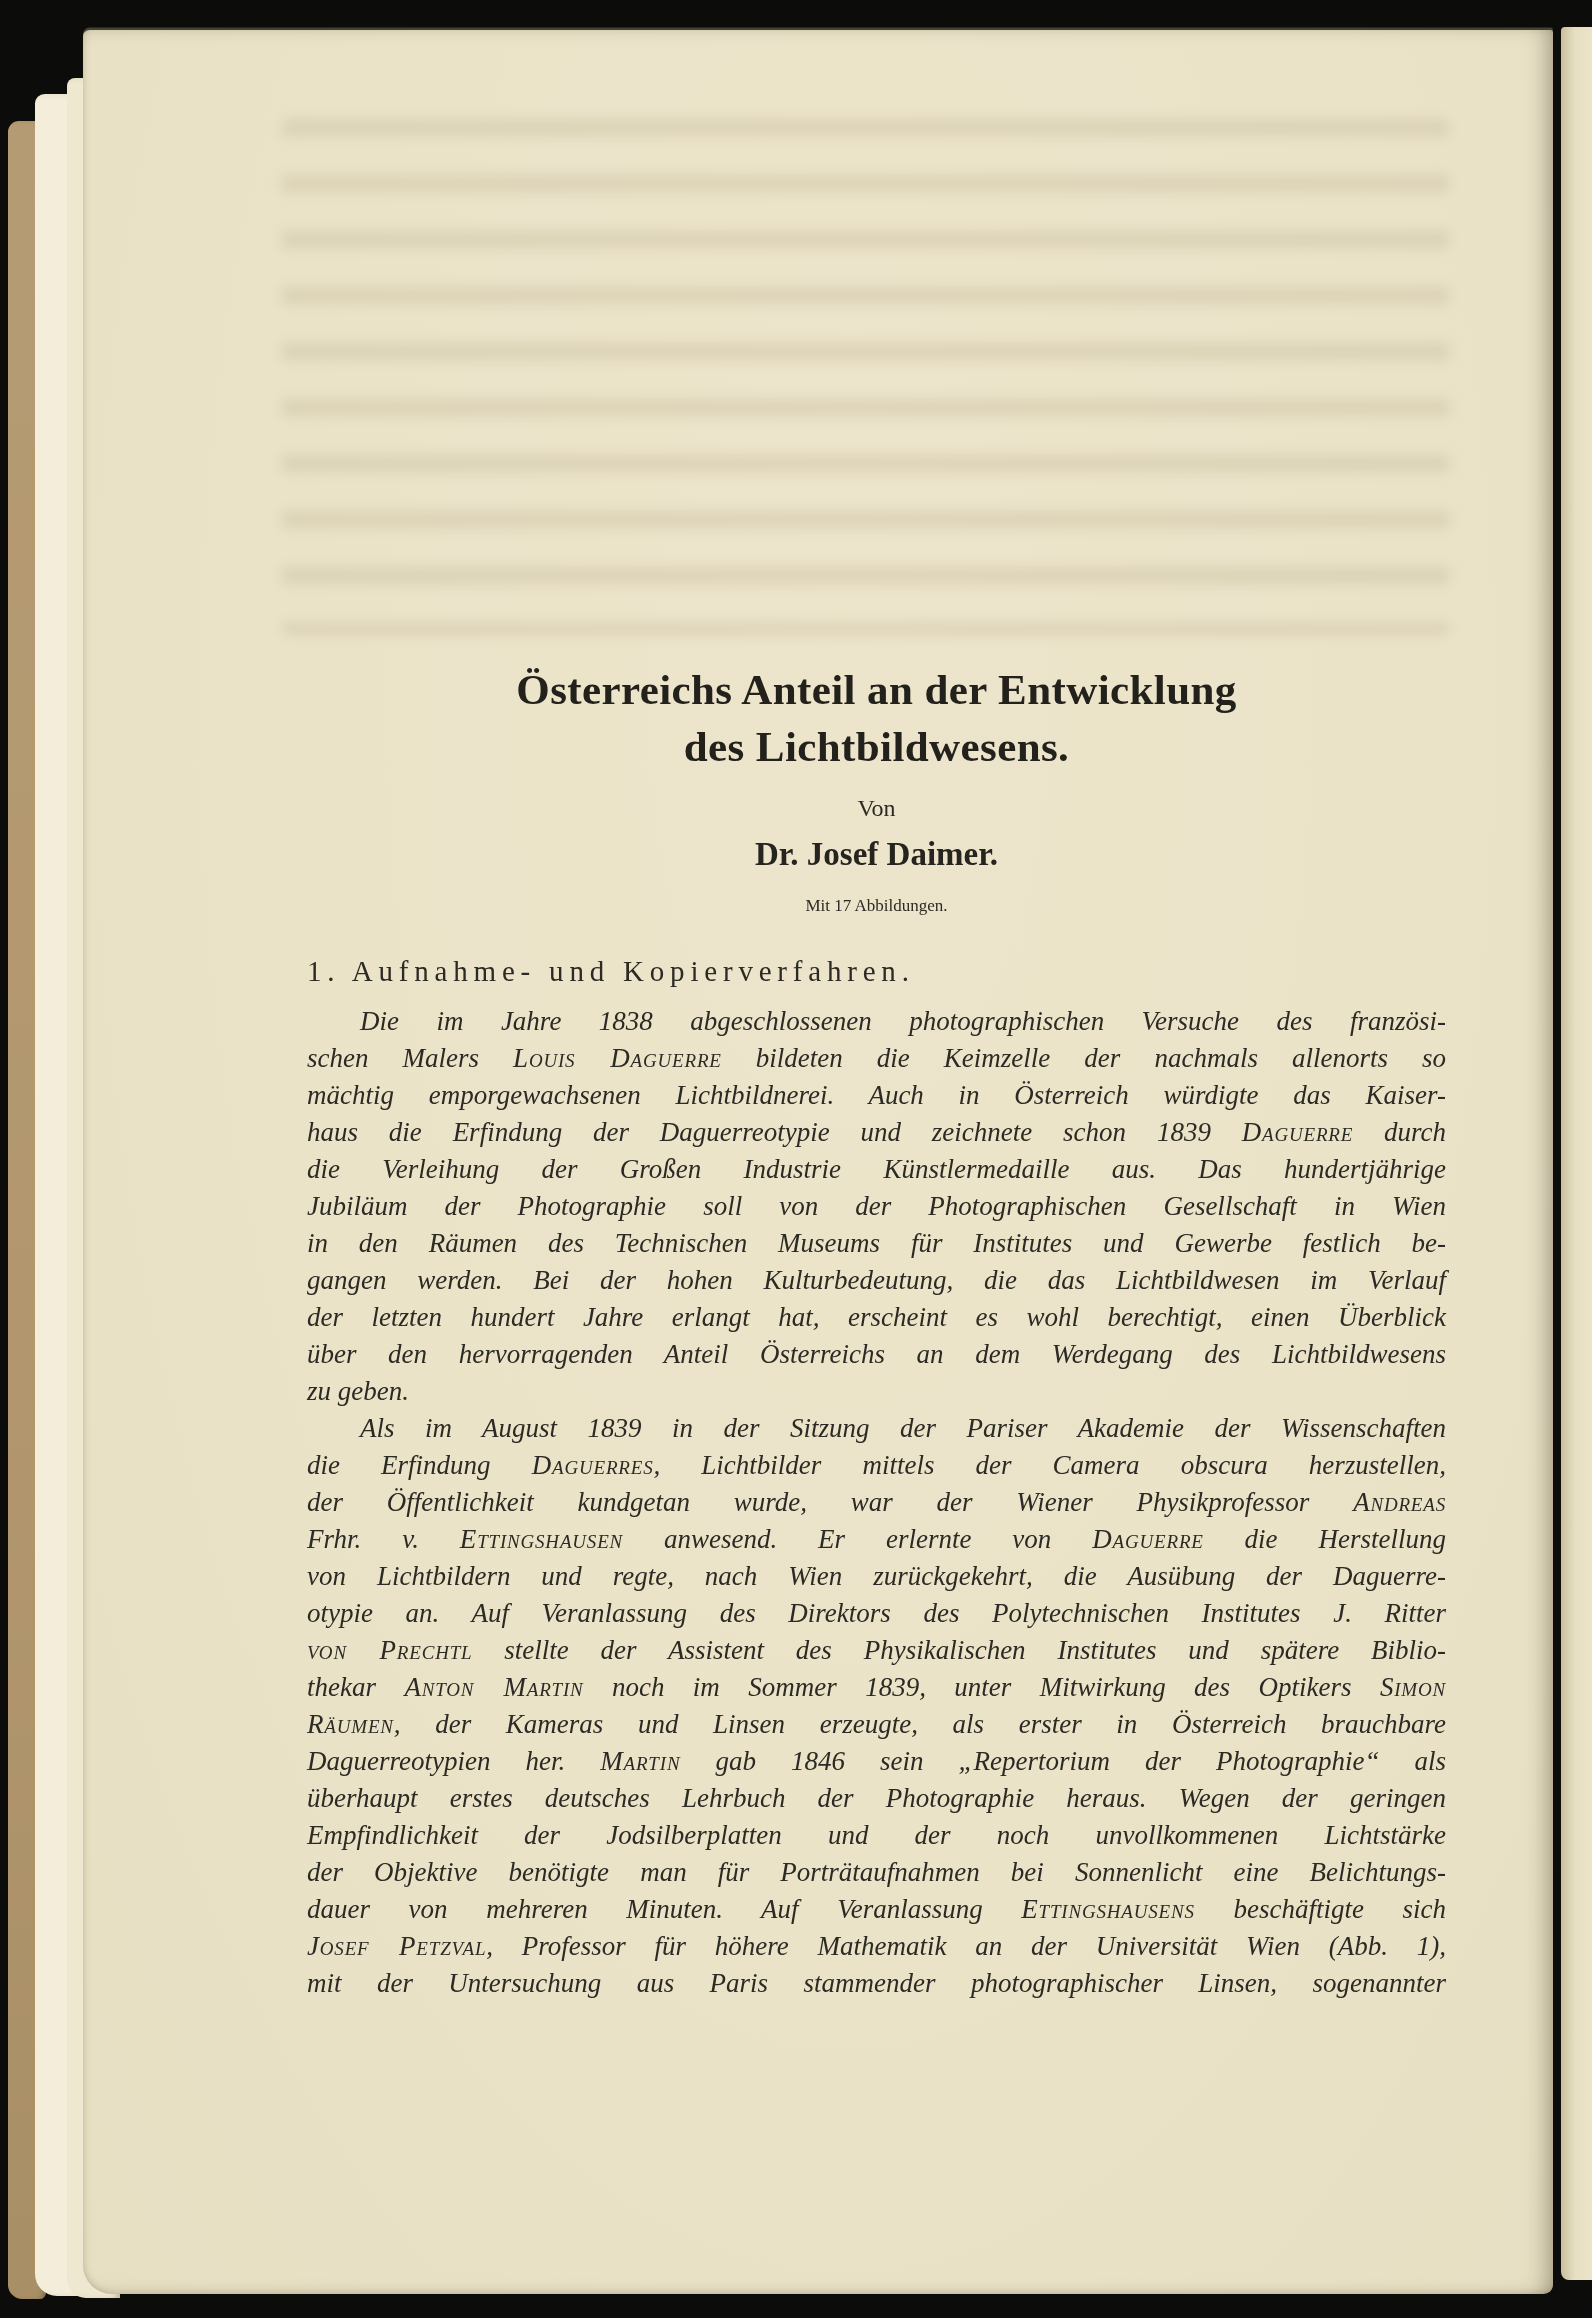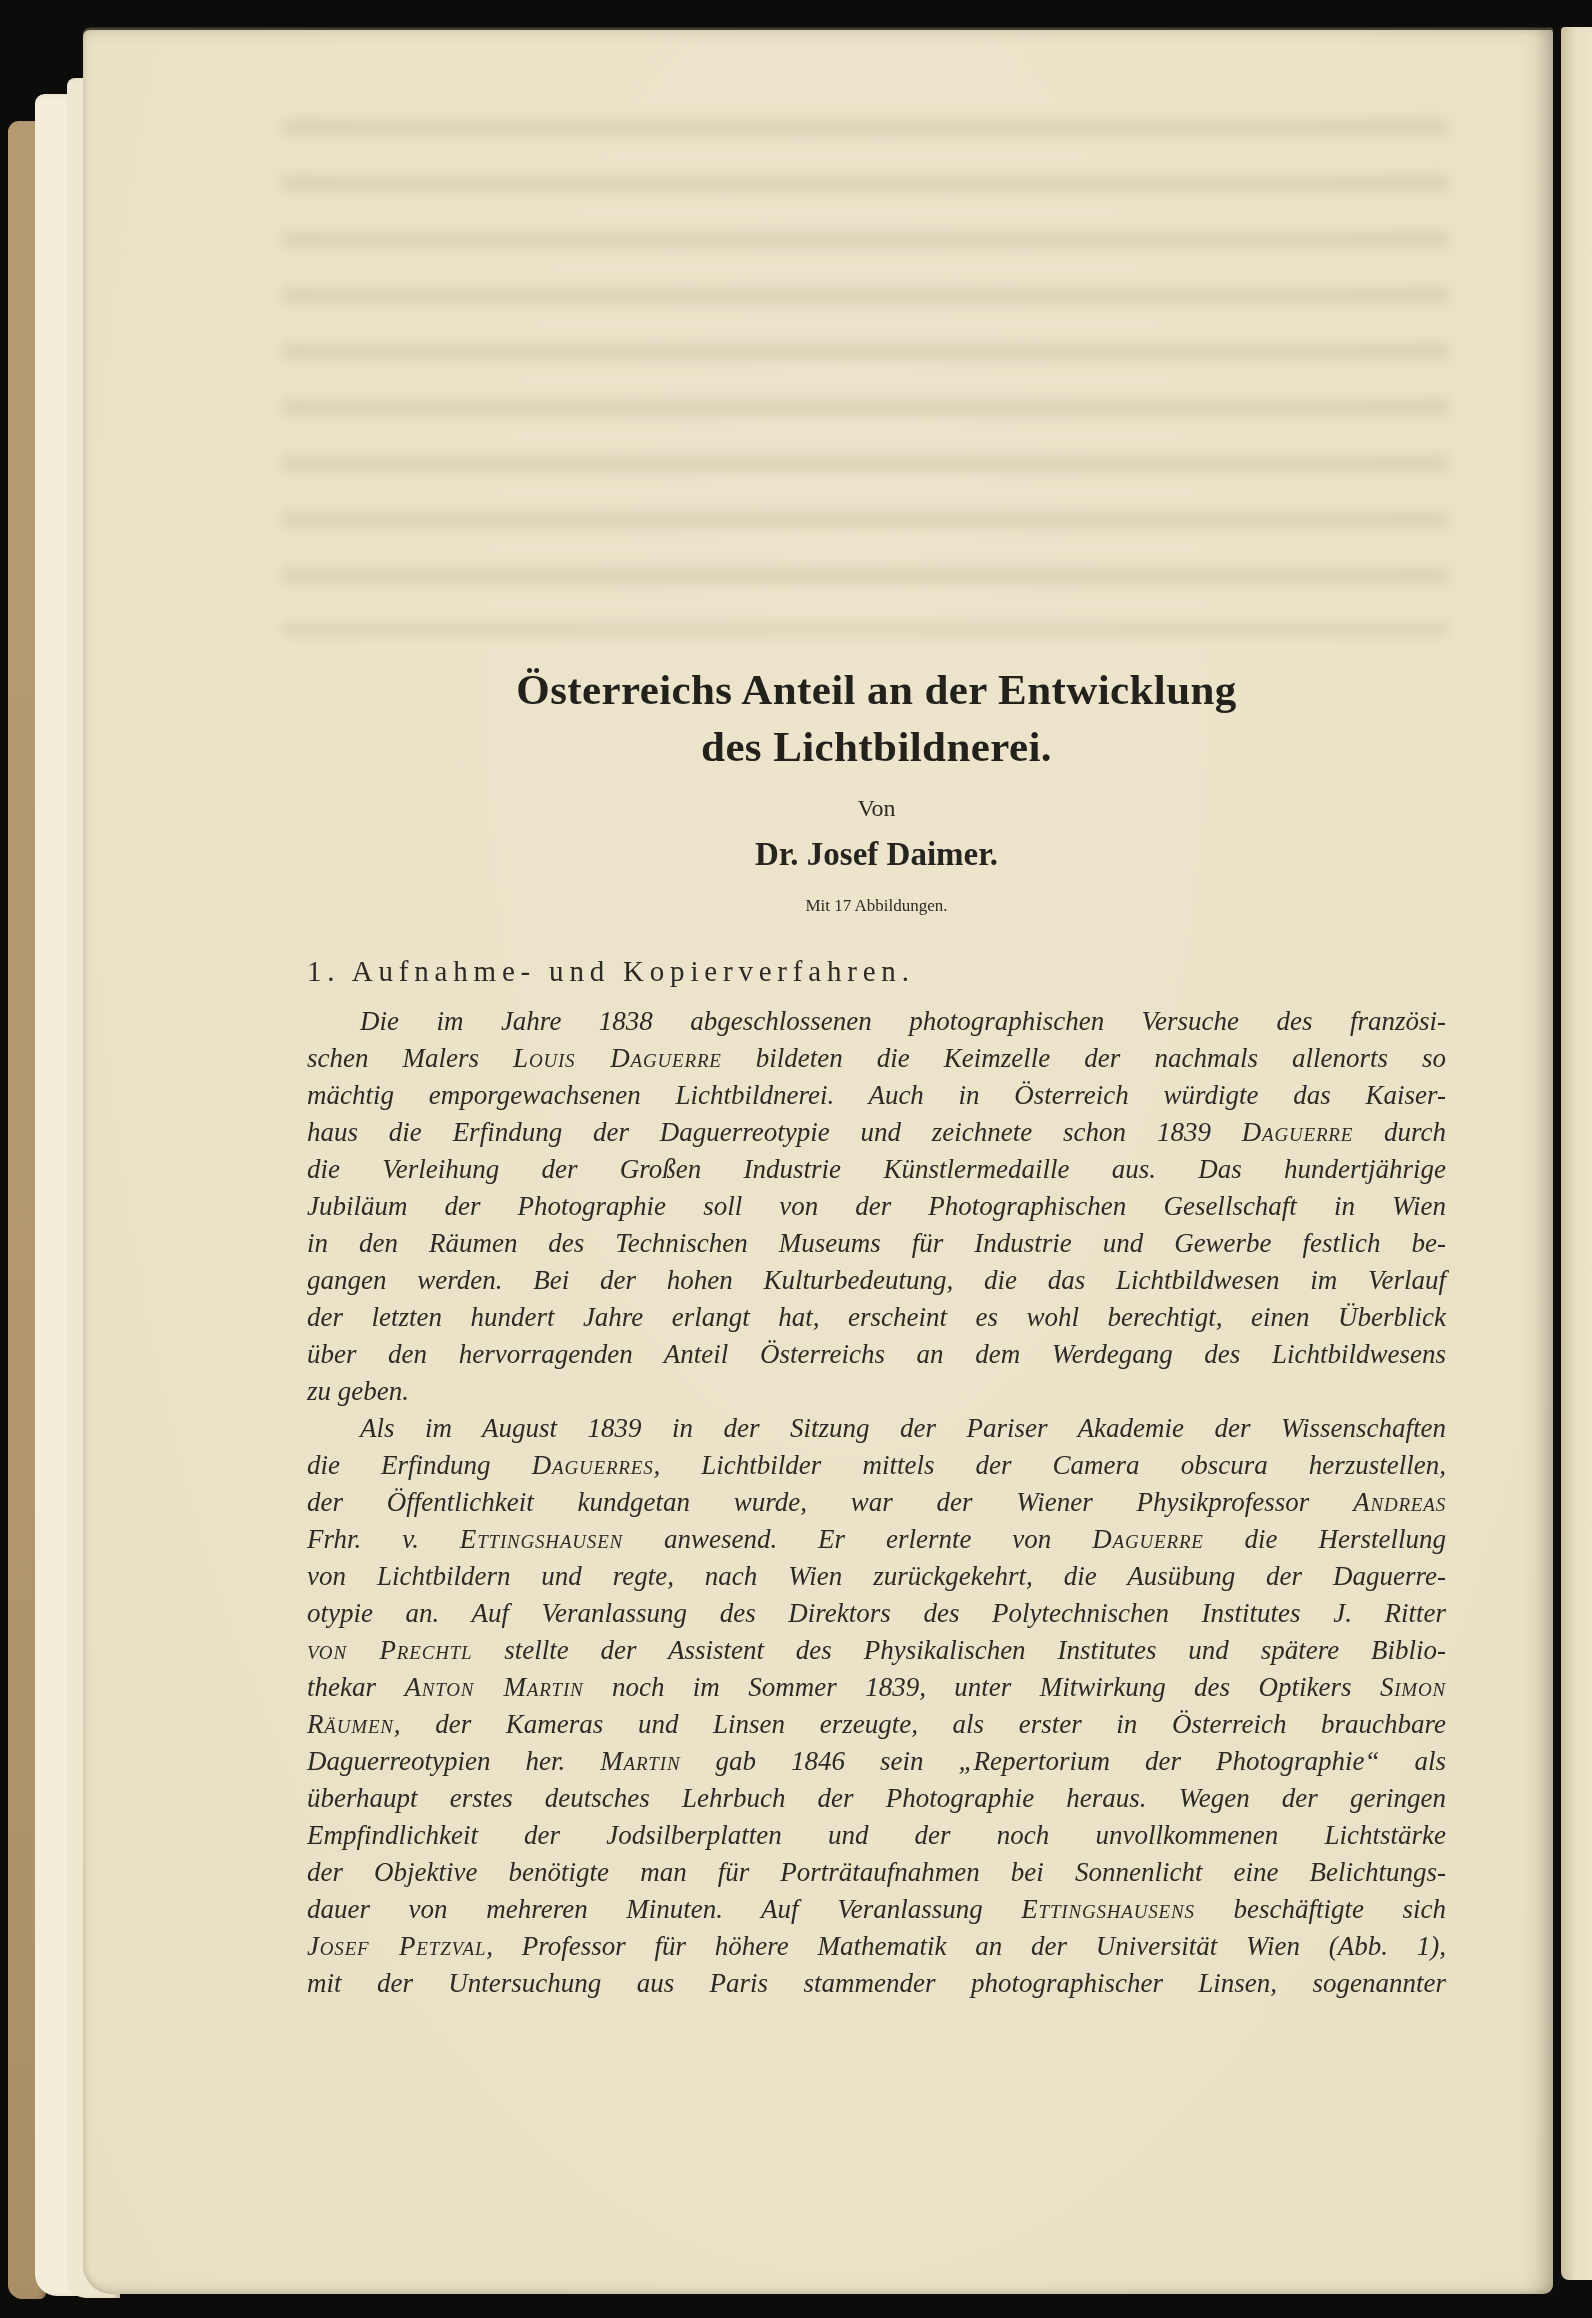--- a/index.html
+++ b/index.html
@@ -84,35 +84,35 @@
 <div class="scene">
   <div class="cover-edge"></div>
   <div class="sheet sheet-1"></div>
   <div class="sheet sheet-2"></div>
   <div class="next-page"></div>
 
   <div class="page">
     <div class="text-block">
       <h1 class="title">
         <span>Österreichs Anteil an der Entwicklung</span><br>
-        <span>des Lichtbildnerei.</span>
+        <span>des Lichtbildwesens.</span>
       </h1>
       <div class="byline-prefix">Von</div>
       <div class="author">Dr. Josef Daimer.</div>
       <div class="illus">Mit 17 Abbildungen.</div>
       <h2 class="section">1. Aufnahme- und Kopierverfahren.</h2>
       <div id="paragraphs">
           <div class="paragraph">
             <div class="line indent">Die im Jahre 1838 abgeschlossenen photographischen Versuche des französi-</div>
             <div class="line">schen Malers <span class="sc">Louis Daguerre</span> bildeten die Keimzelle der nachmals allenorts so</div>
             <div class="line">mächtig emporgewachsenen Lichtbildnerei. Auch in Österreich würdigte das Kaiser-</div>
             <div class="line">haus die Erfindung der Daguerreotypie und zeichnete schon 1839 <span class="sc">Daguerre</span> durch</div>
             <div class="line">die Verleihung der Großen Industrie Künstlermedaille aus. Das hundertjährige</div>
             <div class="line">Jubiläum der Photographie soll von der Photographischen Gesellschaft in Wien</div>
-            <div class="line">in den Räumen des Technischen Museums für Industrie und Gewerbe festlich be-</div>
+            <div class="line">in den Räumen des Technischen Museums für Institutes und Gewerbe festlich be-</div>
             <div class="line">gangen werden. Bei der hohen Kulturbedeutung, die das Lichtbildwesen im Verlauf</div>
             <div class="line">der letzten hundert Jahre erlangt hat, erscheint es wohl berechtigt, einen Überblick</div>
             <div class="line">über den hervorragenden Anteil Österreichs an dem Werdegang des Lichtbildwesens</div>
             <div class="line flush">zu geben.</div>
           </div>
           <div class="paragraph">
             <div class="line indent">Als im August 1839 in der Sitzung der Pariser Akademie der Wissenschaften</div>
             <div class="line">die Erfindung <span class="sc">Daguerres</span>, Lichtbilder mittels der Camera obscura herzustellen,</div>
             <div class="line">der Öffentlichkeit kundgetan wurde, war der Wiener Physikprofessor <span class="sc">Andreas</span></div>
             <div class="line">Frhr. v. <span class="sc">Ettingshausen</span> anwesend. Er erlernte von <span class="sc">Daguerre</span> die Herstellung</div>

